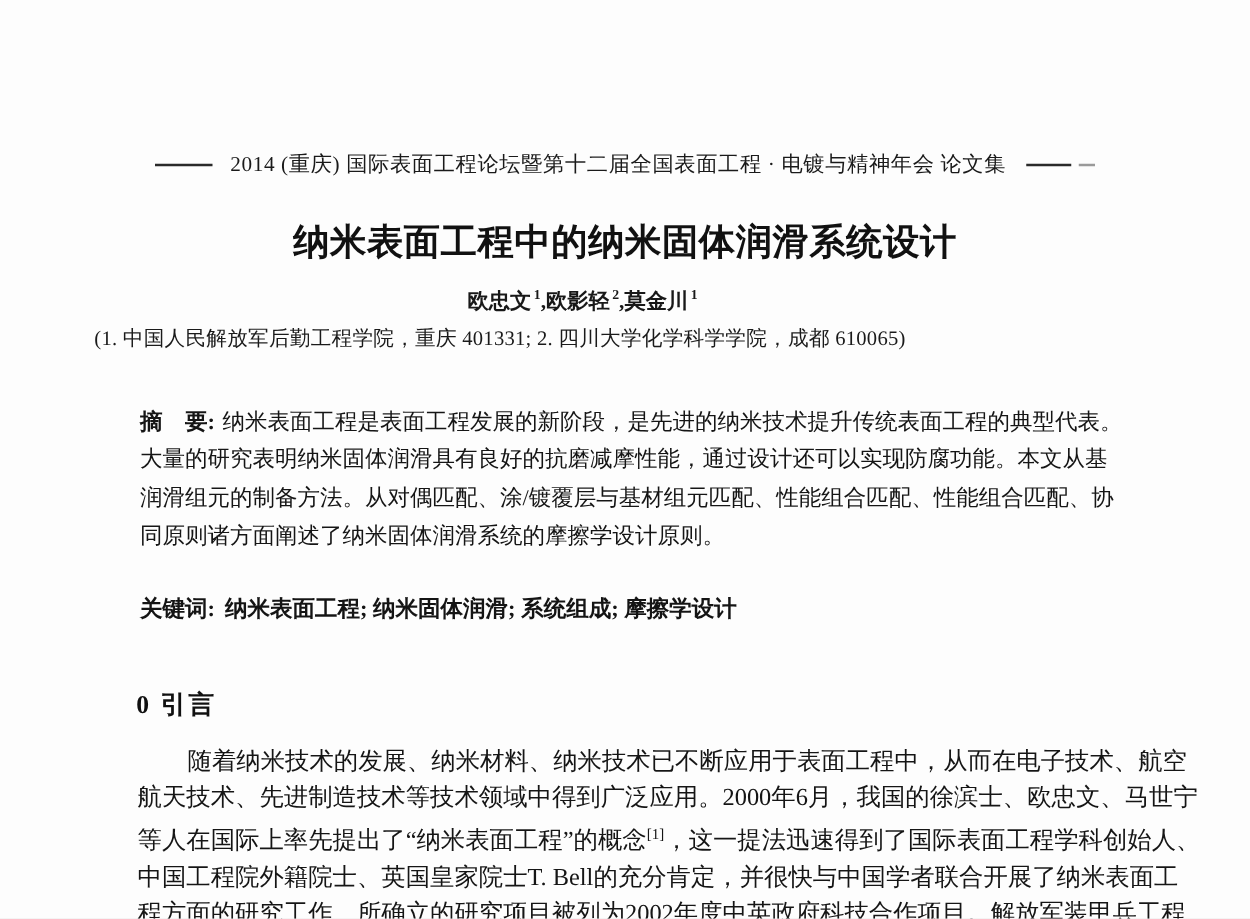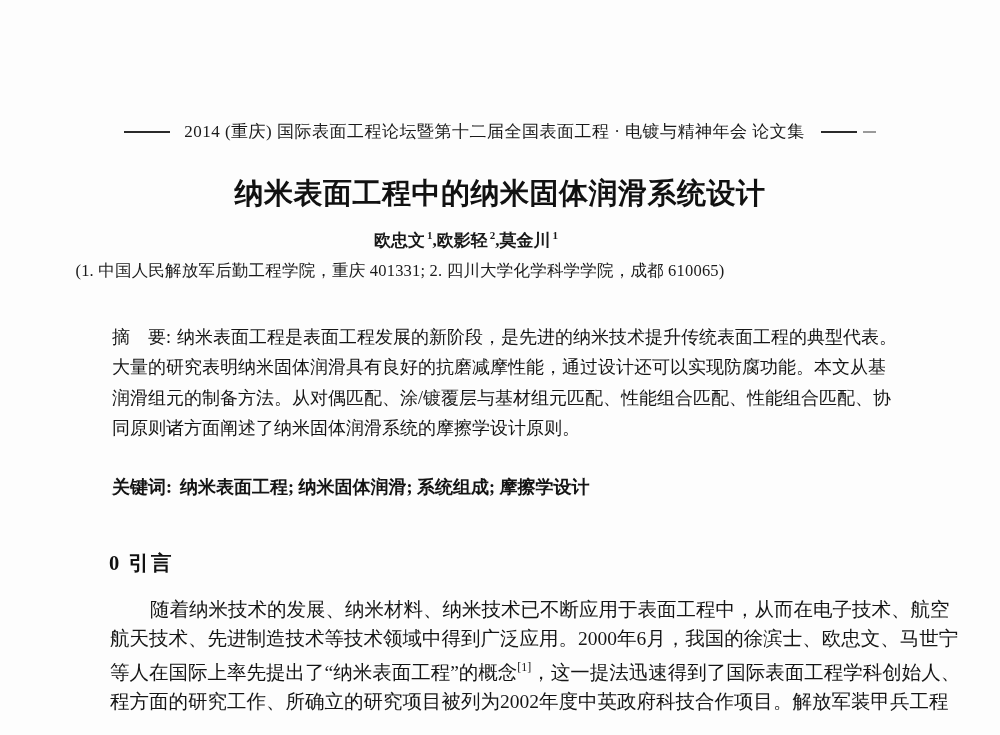--- a/index.html
+++ b/index.html
@@ -38,21 +38,21 @@
   .affiliation{
     position:absolute;top:260px;left:0;width:800px;
     text-align:center;font-size:16.5px;color:#1a1a1a;letter-spacing:0.2px;
   }
   
   .abstract{
     position:absolute;top:322px;left:112px;width:782px;
     font-size:18px;line-height:30.4px;color:#151515;
   }
   .abstract .line{white-space:nowrap;}
-  .abstract-label{font-weight:normal;}
+  .abstract-label{font-weight:bold;}
   .abstract-line1-rest{margin-left:6px;}
   
   .keywords{
     position:absolute;top:475px;left:112px;width:782px;
     font-size:18px;font-weight:bold;color:#141414;white-space:nowrap;
   }
   .keywords .kw-text{margin-left:8px;}
   
   .section-heading{
     position:absolute;top:549px;left:109px;
@@ -101,16 +101,17 @@
   </div>
 
   <div class="section-heading">0 引言</div>
 
   <div class="body-para">
     <div class="line indent">随着纳米技术的发展、纳米材料、纳米技术已不断应用于表面工程中，从而在电子技术、航空</div>
     <div class="line">航天技术、先进制造技术等技术领域中得到广泛应用。2000年6月，我国的徐滨士、欧忠文、马世宁</div>
     <div class="line">
       <span>等人在国际上率先提出了“纳米表面工程”的概念</span><sup>[1]</sup><span>，这一提法迅速得到了国际表面工程学科创始人、</span>
     </div>
+    <div class="line">中国工程院外籍院士、英国皇家院士T. Bell的充分肯定，并很快与中国学者联合开展了纳米表面工</div>
     <div class="line">程方面的研究工作、所确立的研究项目被列为2002年度中英政府科技合作项目。解放军装甲兵工程</div>
   </div>
 
 </div>
 
 </body></html>

